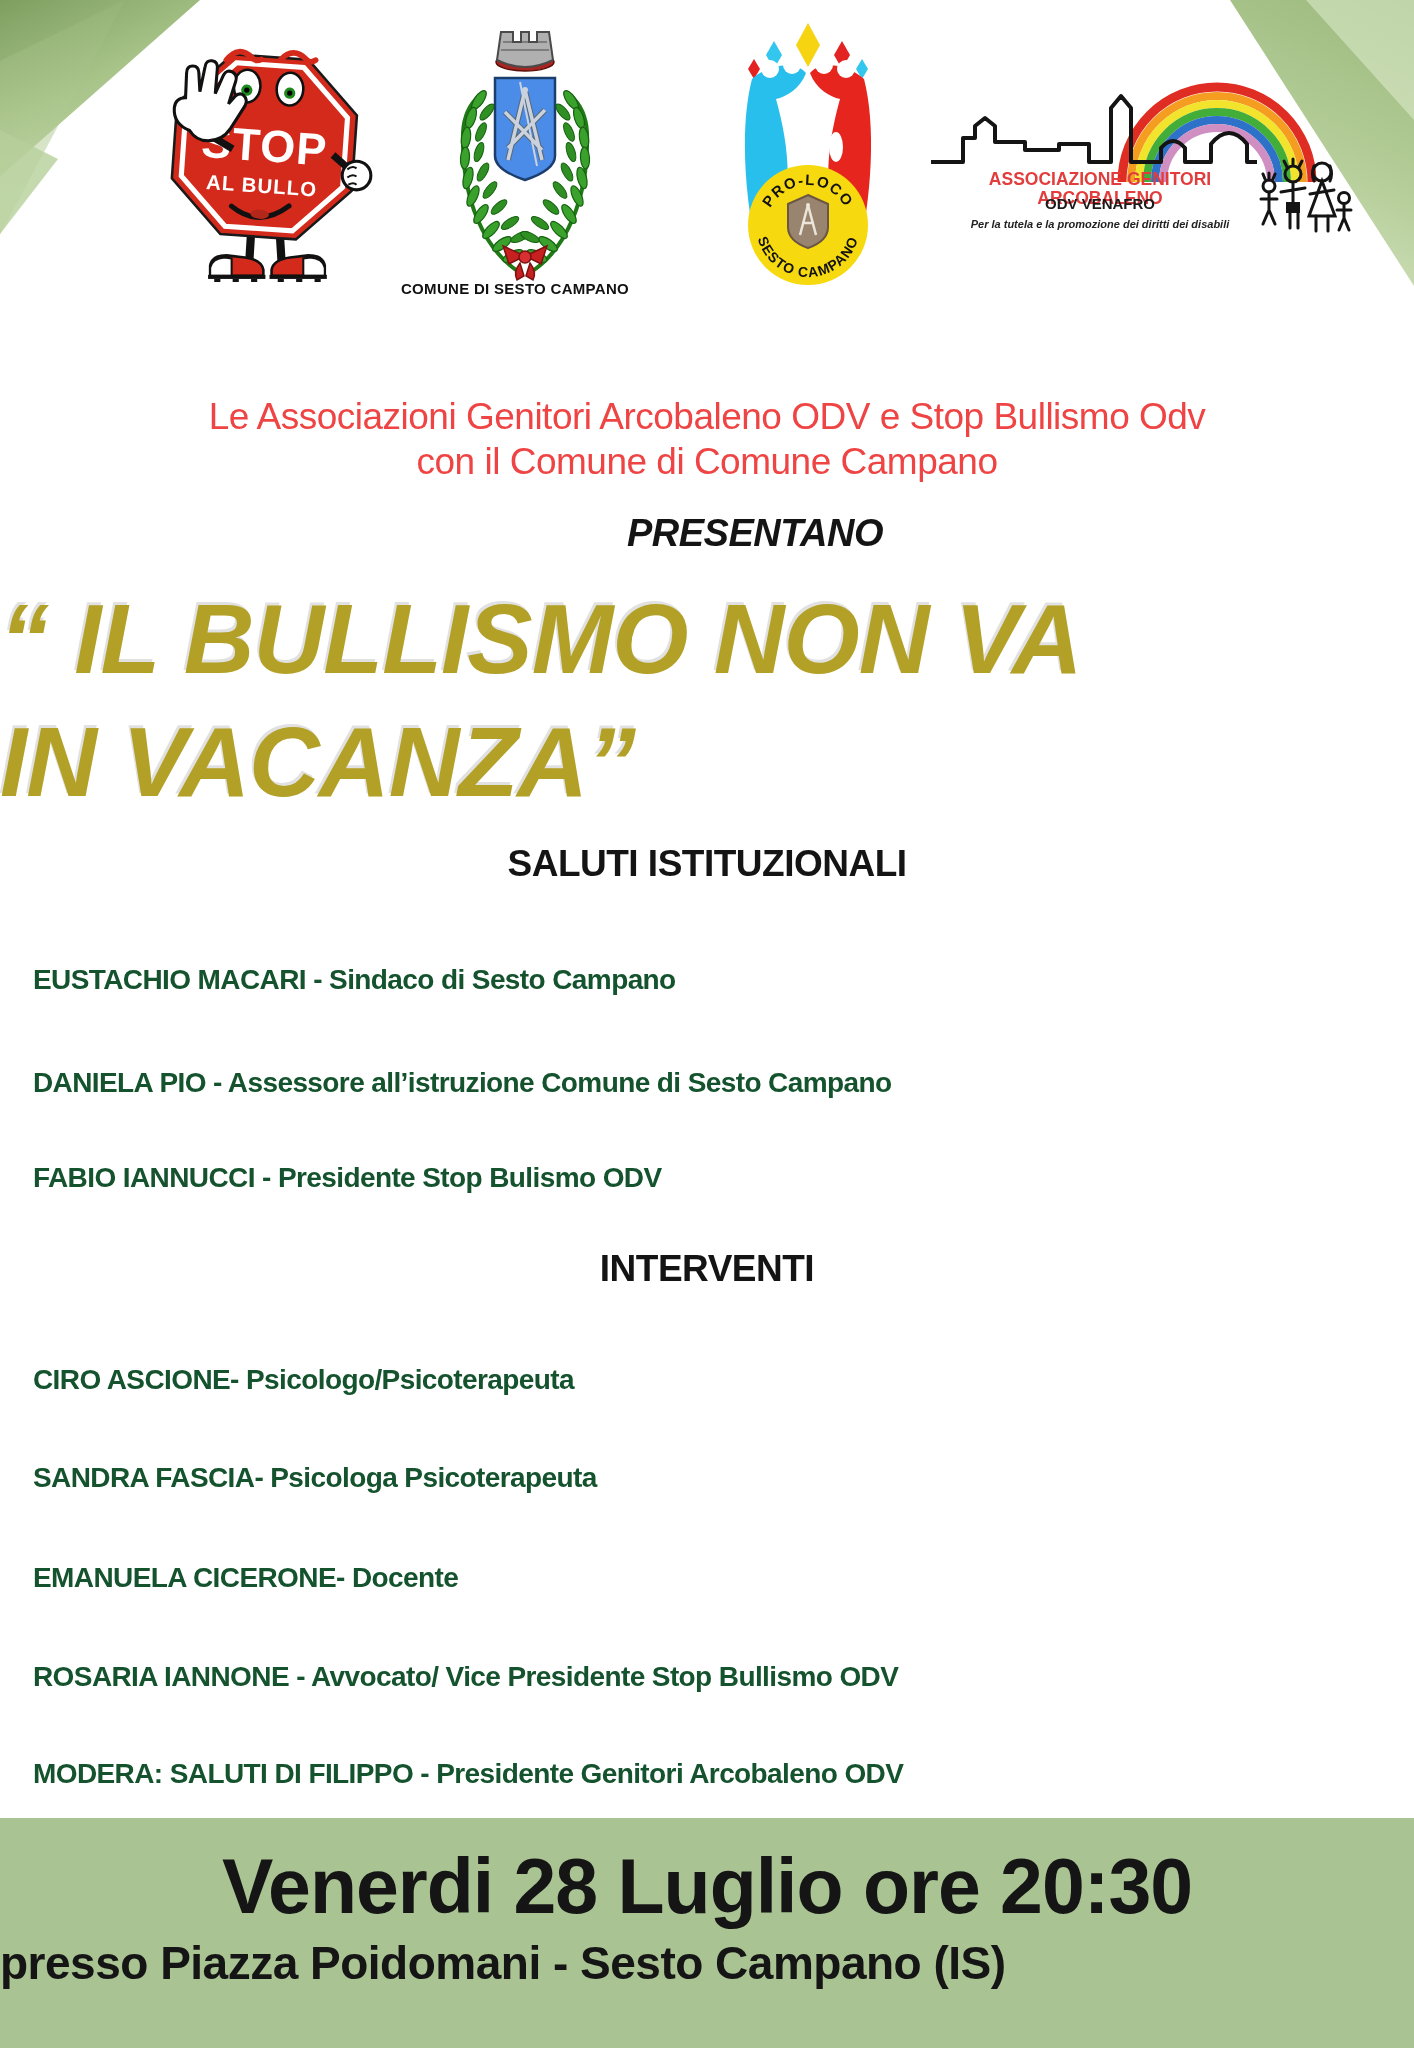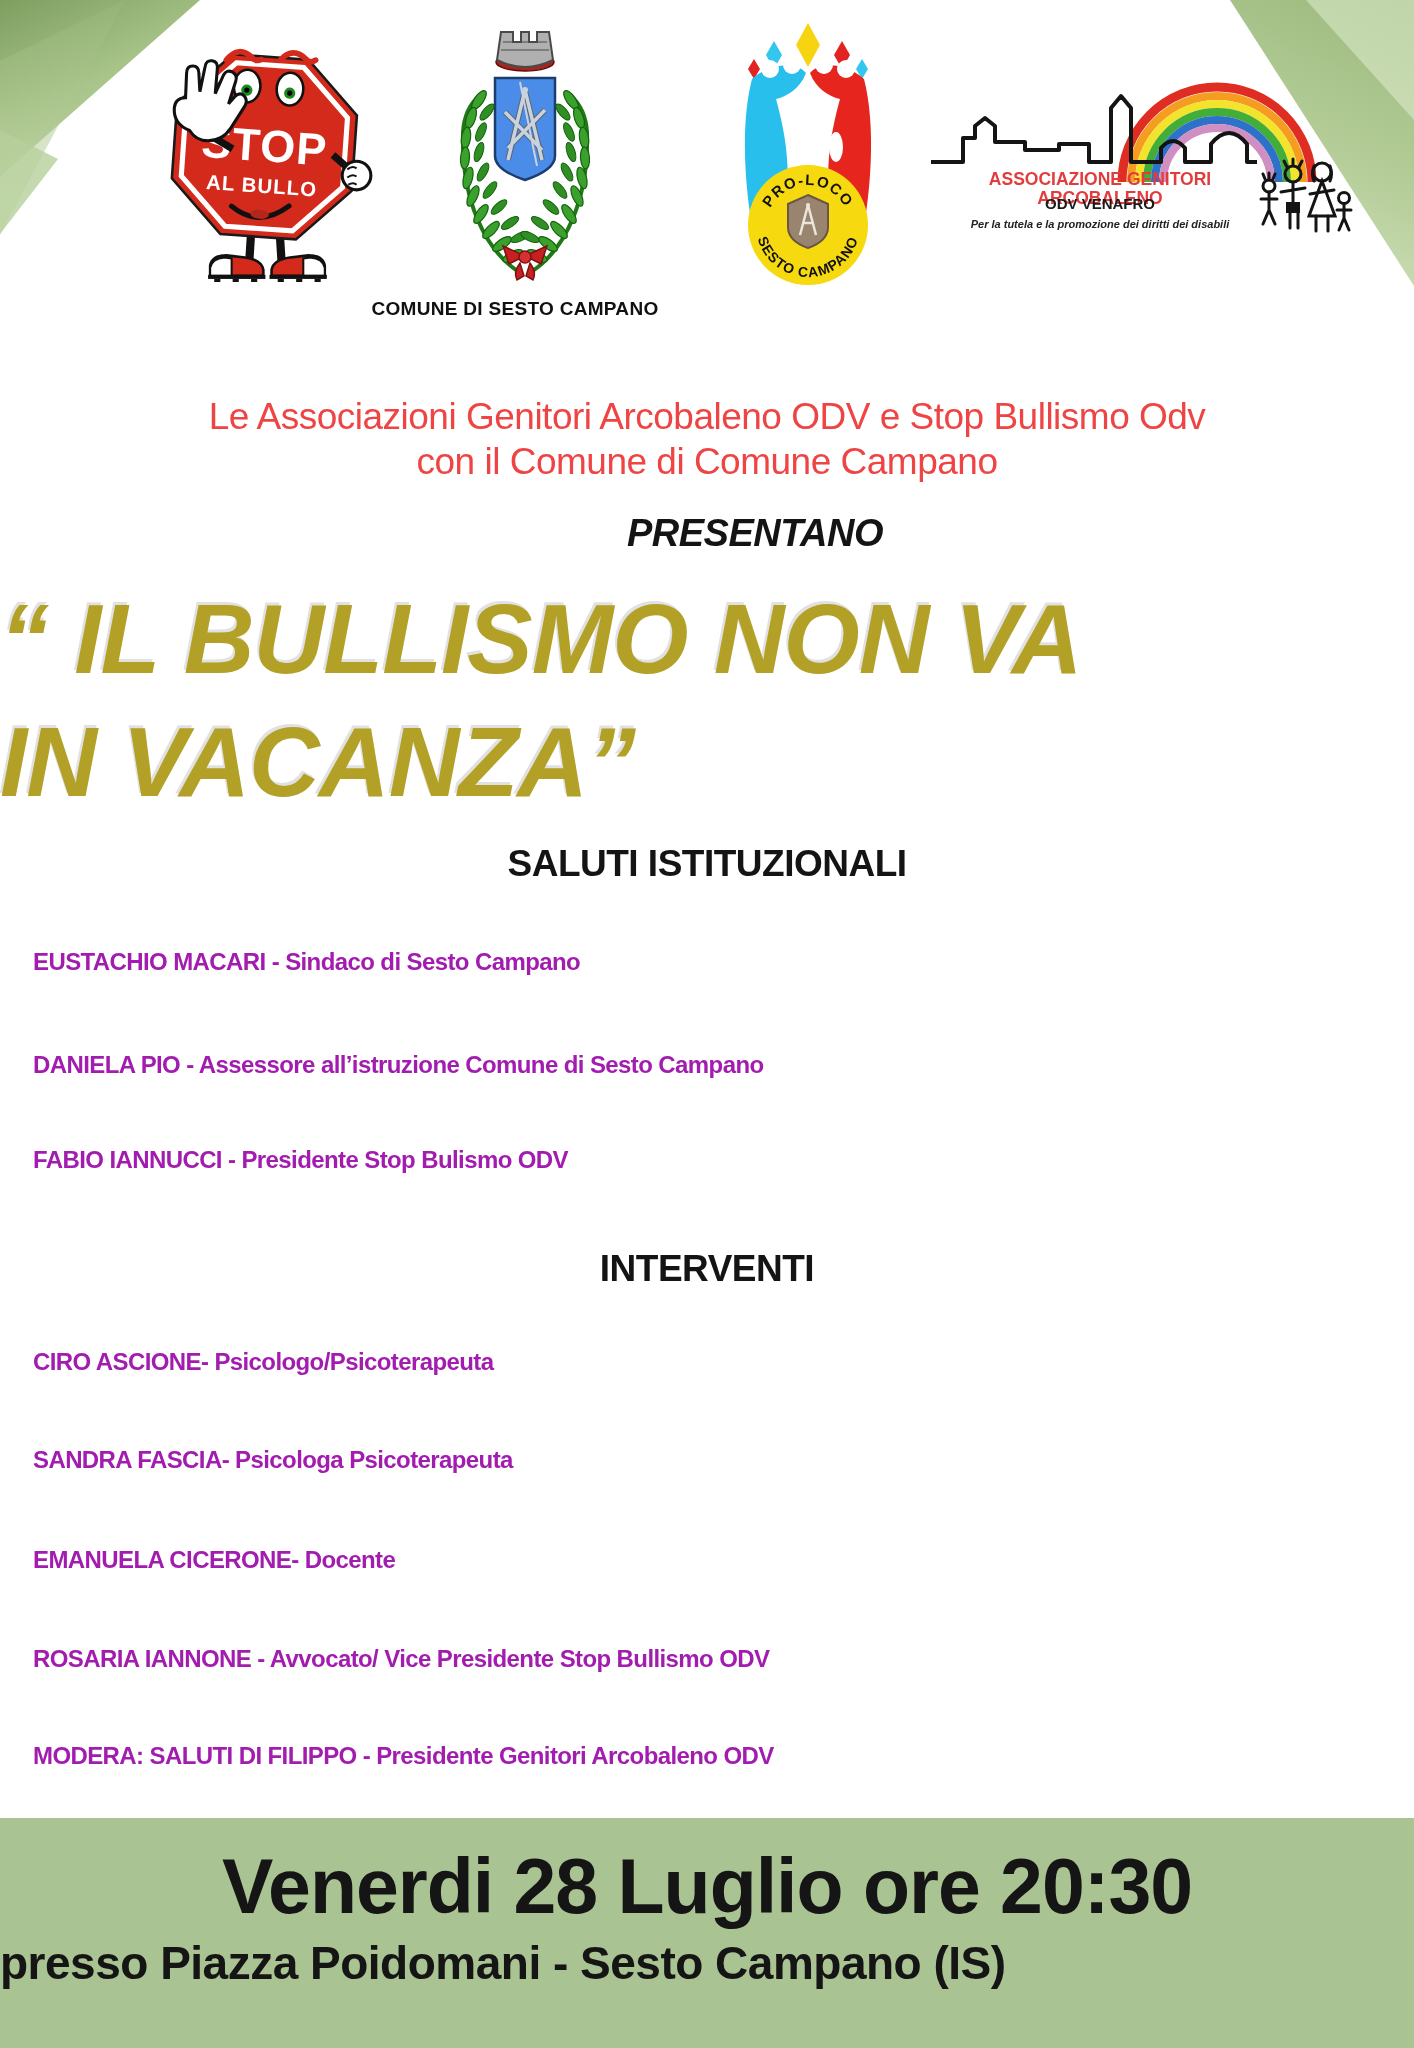--- a/index.html
+++ b/index.html
@@ -17,39 +17,39 @@
     clip-path:polygon(0 0,100% 28%,0 100%);opacity:.8;}
   .wedge-tr{right:0;top:0;width:184px;height:286px;
     background:linear-gradient(205deg,#9ab87b 0%,#b7cf9b 55%,#d8e6c6 100%);
     clip-path:polygon(0 0,100% 0,100% 100%);}
   .wedge-tr2{right:0;top:0;width:120px;height:150px;background:#e0ecd0;
     clip-path:polygon(10% 0,100% 0,100% 80%);opacity:.55;}
   
   .logo{position:absolute;}
   .logo-stop{left:158px;top:24px;width:222px;height:258px;}
   .logo-stemma{left:425px;top:18px;width:200px;height:266px;}
-  .comune-caption{position:absolute;left:320px;top:298px;width:390px;text-align:center;
-    font-size:19px;font-weight:bold;letter-spacing:.3px;color:#111;}
+  .comune-caption{position:absolute;left:320px;top:280px;width:390px;text-align:center;
+    font-size:15px;font-weight:bold;letter-spacing:.3px;color:#111;}
   .logo-proloco{left:712px;top:16px;width:192px;height:280px;}
   .logo-arco{left:925px;top:82px;width:430px;height:155px;}
   .arco-text{position:absolute;left:0;width:350px;text-align:center;line-height:1.1;}
   .arco-l1{top:88px;font-size:17.5px;font-weight:bold;color:var(--logo-red);}
   .arco-l2{top:114px;font-size:15px;font-weight:bold;color:#1a1a1a;}
   .arco-l3{top:136px;font-size:11px;font-weight:bold;font-style:italic;color:#222;}
   
   .center{position:absolute;left:0;width:100%;text-align:center;white-space:nowrap;}
   .intro{font-size:37px;letter-spacing:-.5px;color:#ef4444;}
   .presentano{font-size:38px;font-weight:bold;font-style:italic;letter-spacing:-.5px;padding-left:48px;}
   .title-block{position:absolute;left:0;top:578px;width:100%;text-align:left;
     font-size:98px;line-height:1.26;font-weight:bold;font-style:italic;
     color:var(--title-color);letter-spacing:-1px;
     text-shadow:-2px -3px 0 rgba(90,90,90,.18);}
   .heading{font-size:37px;font-weight:bold;letter-spacing:-.5px;}
-  .speaker{position:absolute;left:33px;font-size:24px;font-weight:bold;
-    letter-spacing:-.6px;color:#a21caf;white-space:nowrap;}
+  .speaker{position:absolute;left:33px;font-size:28px;font-weight:bold;
+    letter-spacing:-.6px;color:#14532d;white-space:nowrap;margin-top:16px;}
   
   .footer{position:absolute;left:0;top:1818px;width:100%;height:230px;background:var(--footer-bg);}
   .footer-l1{position:absolute;top:24px;left:0;width:100%;text-align:center;
     font-size:77px;font-weight:bold;letter-spacing:-1px;color:#151515;}
   .footer-l2{position:absolute;top:118px;left:0;width:100%;text-align:left;
     font-size:46px;font-weight:bold;letter-spacing:-.5px;color:#151515;}
   svg text{font-family:"Liberation Sans", sans-serif;}
 </style>
 </head>
 <body>

